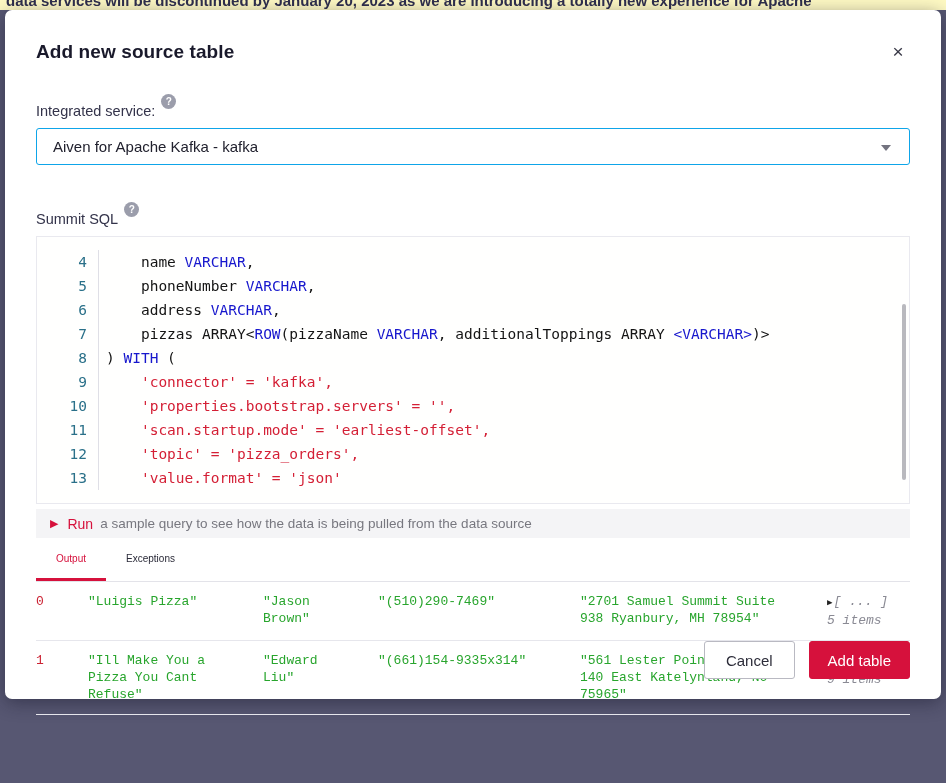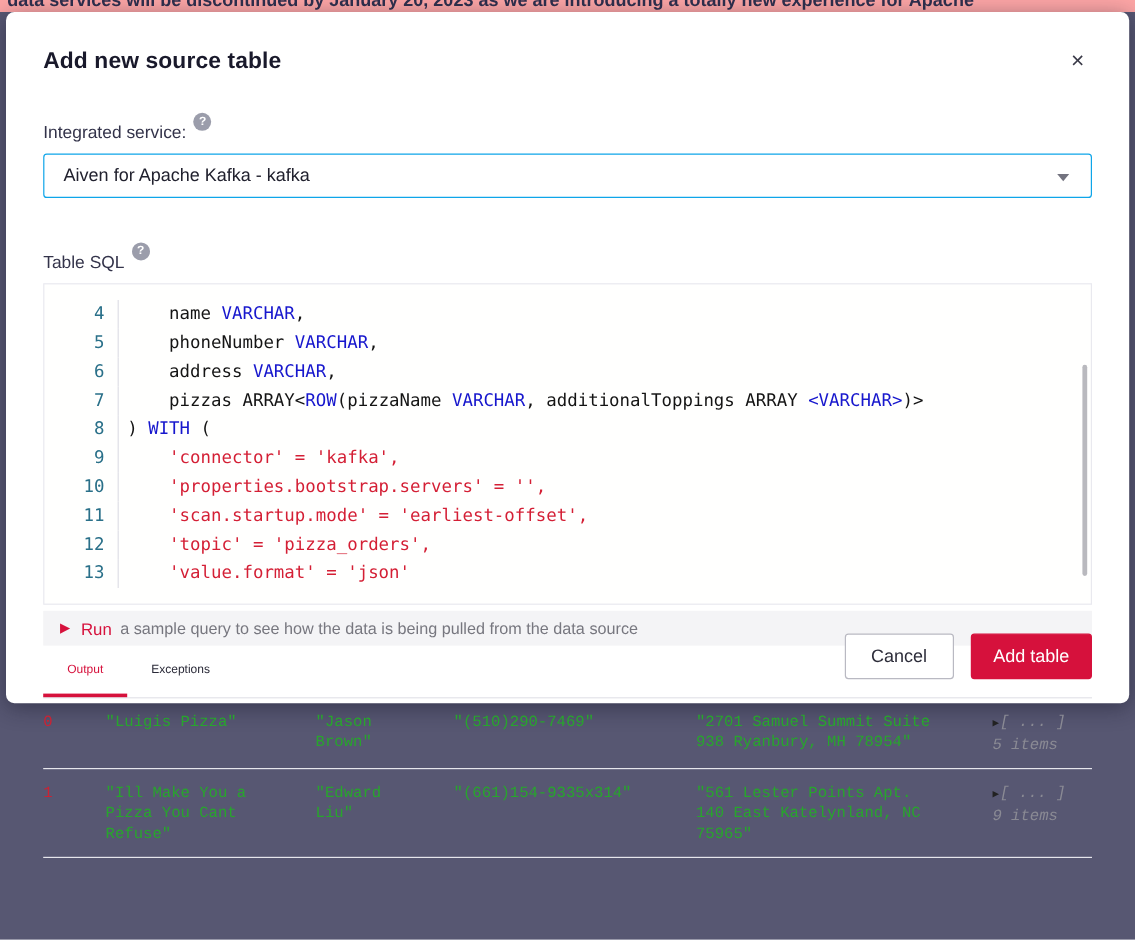--- a/index.html
+++ b/index.html
@@ -6,29 +6,29 @@
   html, body { width: 946px; height: 783px; }
   body {
     position: relative;
     background: #575772;
     font-family: "Liberation Sans", sans-serif;
     overflow: hidden;
   }
   
   .bg-strip {
     position: absolute; top: 0; left: 0; right: 0; height: 10px;
-    background: #fca5a5; overflow: hidden;
+    background: #fef9c3; overflow: hidden;
   }
   .bg-strip span {
     position: absolute; top: -8px; left: 6px;
     white-space: nowrap; font-weight: 700; font-size: 15px; color: #2f2f4d;
   }
   
   .modal {
-    position: absolute; left: 5px; top: 10px; width: 936px; height: 576px;
+    position: absolute; left: 5px; top: 10px; width: 936px; height: 689px;
     background: #ffffff; border-radius: 7px;
     padding: 0 31px;
     box-shadow: 0 4px 18px rgba(20,20,40,.45);
   }
   .modal-header { position: relative; padding-top: 31px; }
   .modal-title { font-size: 19px; font-weight: 700; color: #19192b; letter-spacing: .1px; }
   .close-btn {
     position: absolute; right: 0; top: 30px; width: 24px; height: 24px;
     background: none; border: none; font-size: 19px; color: #3a3a48;
     cursor: pointer; line-height: 24px; text-align: center; font-weight: 400;
@@ -135,21 +135,21 @@
       <span class="help-icon">?</span>
     </div>
     <div class="select-box">
       <span>Aiven for Apache Kafka - kafka</span>
       <span class="select-caret"></span>
     </div>
   </div>
 
   <div class="sql-row">
     <div class="field-label-row">
-      <span class="field-label">Table SQL</span>
+      <span class="field-label">Summit SQL</span>
       <span class="help-icon">?</span>
     </div>
     <div class="editor" id="sql-editor">
       <div class="editor-scrollbar"></div>
     <div class="code-line">
           <div class="gutter">4</div>
           <div class="code-text"><span>    name </span><span class="tok-kw">VARCHAR</span><span>,</span></div>
         </div>
         <div class="code-line">
           <div class="gutter">5</div>

